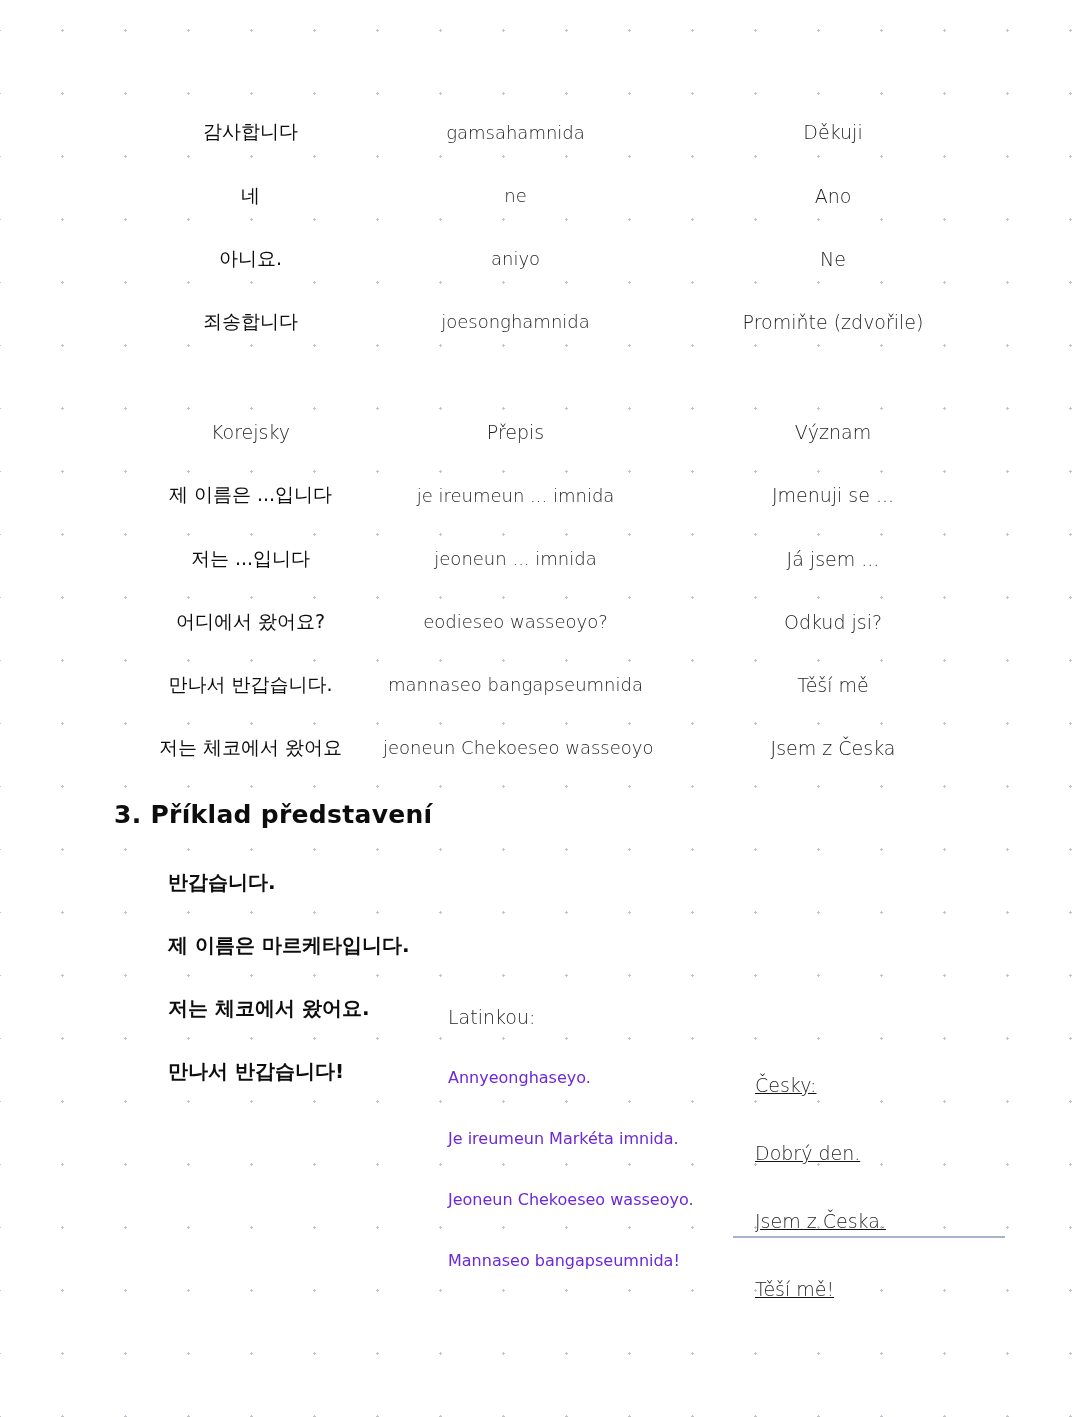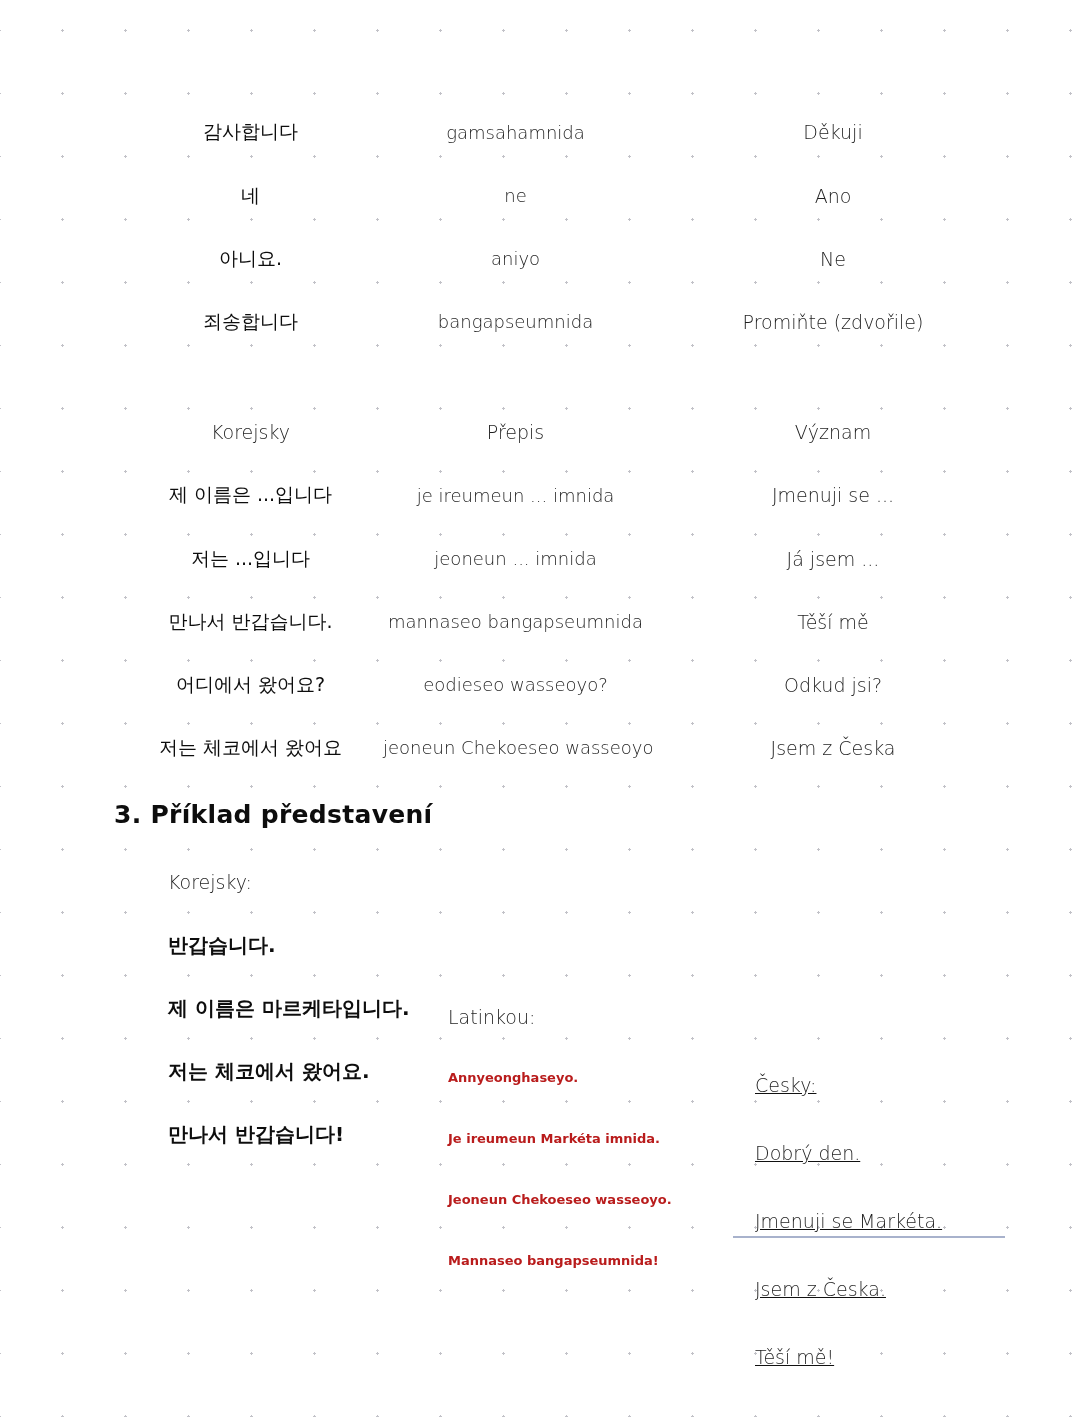--- a/index.html
+++ b/index.html
@@ -87,23 +87,23 @@
     color: #1f1f1f;
     white-space: nowrap;
   }
   .block-line-kr {
     font-weight: 700;
     font-size: 20px;
     color: #0d0d0d;
     white-space: nowrap;
   }
   .block-line-lat {
-    font-weight: 700;
-    font-size: 13px;
-    color: #b91c1c;
+    font-weight: 400;
+    font-size: 16px;
+    color: #6d28d9;
     white-space: nowrap;
   }
   .block-line-cz {
     font-weight: 300;
     font-size: 19px;
     color: #1f1f1f;
     white-space: nowrap;
   }
 
   .rule {
@@ -129,21 +129,21 @@
         <td class="c-tr"><span class="cell-tr">ne</span></td>
         <td class="c-cz"><span class="cell-cz">Ano</span></td>
       </tr>
       <tr style="height:63px;">
         <td class="c-kr"><span class="cell-kr">아니요.</span></td>
         <td class="c-tr"><span class="cell-tr">aniyo</span></td>
         <td class="c-cz"><span class="cell-cz">Ne</span></td>
       </tr>
       <tr style="height:63px;">
         <td class="c-kr"><span class="cell-kr">죄송합니다</span></td>
-        <td class="c-tr"><span class="cell-tr">bangapseumnida</span></td>
+        <td class="c-tr"><span class="cell-tr">joesonghamnida</span></td>
         <td class="c-cz"><span class="cell-cz">Promiňte (zdvořile)</span></td>
       </tr>
     </tbody>
   </table>
 
 
   <table class="tbl" style="left:118px; top:401px;">
     <thead>
       <tr style="height:62px;">
         <th class="c-kr" style="padding:0; text-align:center; font-weight:normal;">
@@ -162,58 +162,56 @@
         <td class="c-kr"><span class="cell-kr">제 이름은 ...입니다</span></td>
         <td class="c-tr"><span class="cell-tr">je ireumeun ... imnida</span></td>
         <td class="c-cz"><span class="cell-cz">Jmenuji se ...</span></td>
       </tr>
       <tr style="height:63px;">
         <td class="c-kr"><span class="cell-kr">저는 ...입니다</span></td>
         <td class="c-tr"><span class="cell-tr">jeoneun ... imnida</span></td>
         <td class="c-cz"><span class="cell-cz">Já jsem ...</span></td>
       </tr>
       <tr style="height:63px;">
+        <td class="c-kr"><span class="cell-kr">어디에서 왔어요?</span></td>
+        <td class="c-tr"><span class="cell-tr">eodieseo wasseoyo?</span></td>
+        <td class="c-cz"><span class="cell-cz">Odkud jsi?</span></td>
+      </tr>
+      <tr style="height:63px;">
         <td class="c-kr"><span class="cell-kr">만나서 반갑습니다.</span></td>
         <td class="c-tr"><span class="cell-tr">mannaseo bangapseumnida</span></td>
         <td class="c-cz"><span class="cell-cz">Těší mě</span></td>
       </tr>
       <tr style="height:63px;">
-        <td class="c-kr"><span class="cell-kr">어디에서 왔어요?</span></td>
-        <td class="c-tr"><span class="cell-tr">eodieseo wasseoyo?</span></td>
-        <td class="c-cz"><span class="cell-cz">Odkud jsi?</span></td>
-      </tr>
-      <tr style="height:63px;">
         <td class="c-kr"><span class="cell-kr">저는 체코에서 왔어요</span></td>
         <td class="c-tr"><span class="cell-tr">jeoneun Chekoeseo wasseoyo</span></td>
         <td class="c-cz"><span class="cell-cz">Jsem z Česka</span></td>
       </tr>
     </tbody>
   </table>
 
   <div class="section-heading" style="left:114px; top:800px;">3. Příklad představení</div>
 
   <div class="block" style="left:168px; top:870px;">
-    <div class="block-label" style="height:63px; line-height:25px;">Korejsky:</div>
     <div class="block-line-kr" style="height:63px; line-height:25px;">반갑습니다.</div>
     <div class="block-line-kr" style="height:63px; line-height:25px;">제 이름은 마르케타입니다.</div>
     <div class="block-line-kr" style="height:63px; line-height:25px;">저는 체코에서 왔어요.</div>
     <div class="block-line-kr" style="height:63px; line-height:25px;">만나서 반갑습니다!</div>
   </div>
 
   <div class="block" style="left:448px; top:1005px;">
     <div class="block-label" style="height:61px; line-height:24px;">Latinkou:</div>
     <div class="block-line-lat" style="height:61px; line-height:24px;">Annyeonghaseyo.</div>
     <div class="block-line-lat" style="height:61px; line-height:24px;">Je ireumeun Markéta imnida.</div>
     <div class="block-line-lat" style="height:61px; line-height:24px;">Jeoneun Chekoeseo wasseoyo.</div>
     <div class="block-line-lat" style="height:61px; line-height:24px;">Mannaseo bangapseumnida!</div>
   </div>
 
   <div class="block" style="left:755px; top:1073px;text-decoration:underline;">
     <div class="block-line-cz" style="height:68px; line-height:24px;">Česky:</div>
     <div class="block-line-cz" style="height:68px; line-height:24px;">Dobrý den.</div>
-    <div class="block-line-cz" style="height:68px; line-height:24px;">Jmenuji se Markéta.</div>
     <div class="block-line-cz" style="height:68px; line-height:24px;">Jsem z Česka.</div>
     <div class="block-line-cz" style="height:68px; line-height:24px;">Těší mě!</div>
   </div>
 
   <div class="rule" style="left:733px; top:1236px; width:272px;"></div>
 
 </div>
 
 </body></html>

